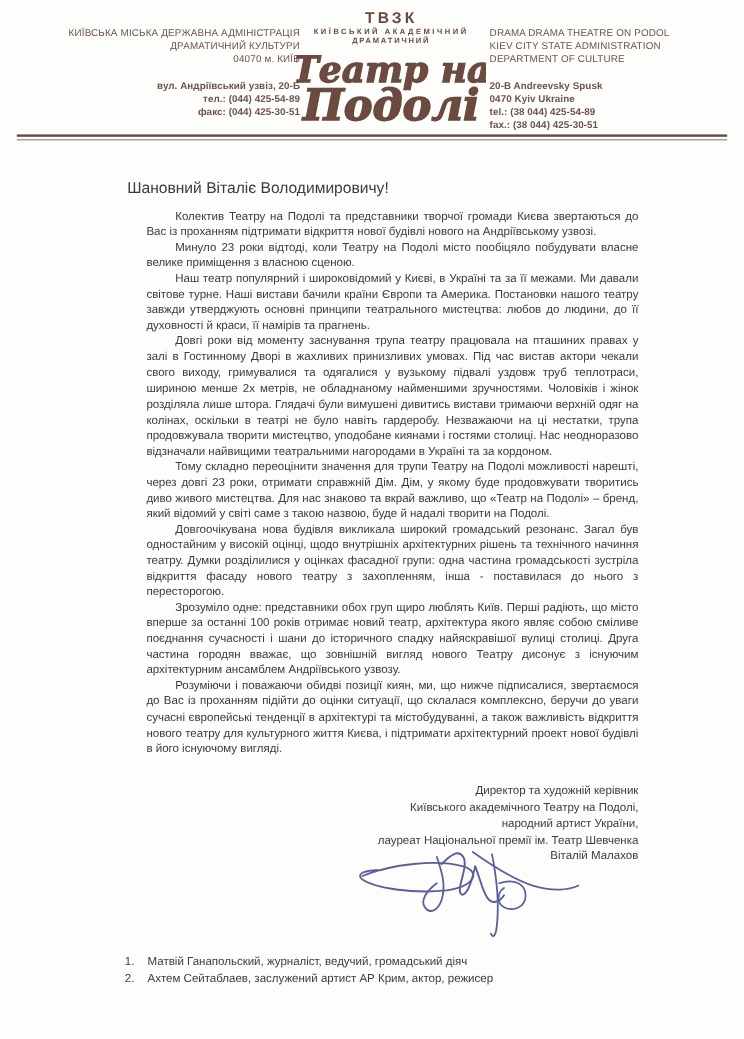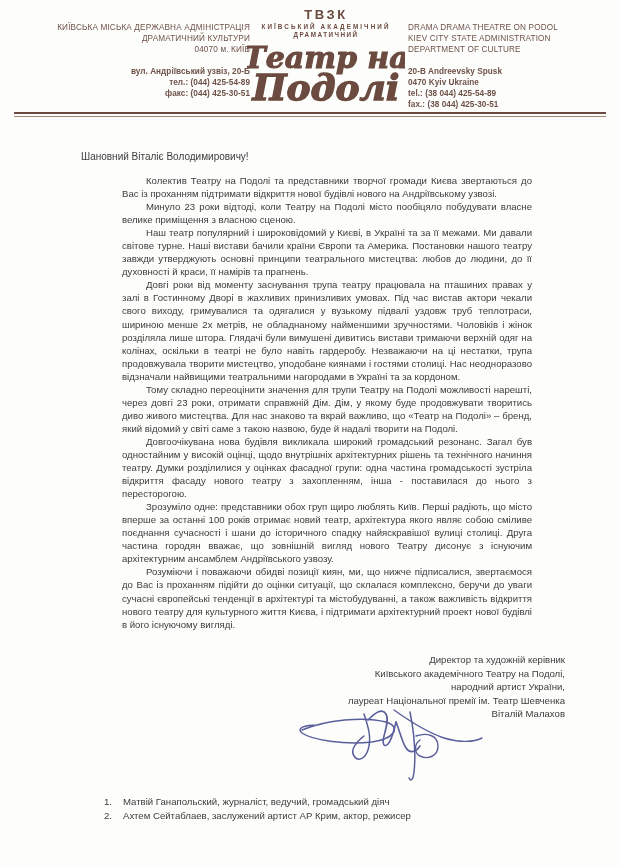--- a/index.html
+++ b/index.html
@@ -129,22 +129,22 @@
 
   
   .body-wrap {
     position: absolute;
     left: 0;
     top: 150px;
     width: 620px;
   }
   .salutation {
     margin: 0 0 11px 0;
-    padding: 0 82px 0 81px;
-    font-size: 10px;
+    padding: 0 82px 0 106px;
+    font-size: 13px;
     line-height: 13px;
     color: #3c3c3c;
   }
   .para {
     margin: 0;
     padding: 0 88px 0 122px;
     font-size: 9.6px;
     line-height: 13.05px;
     text-align: justify;
     text-indent: 24px;
@@ -152,21 +152,21 @@
     -webkit-hyphens: none;
     hyphens: none;
   }
 
   
   .sig-block {
     position: absolute;
     left: 0;
     top: 653px;
     width: 620px;
-    padding-right: 55px;
+    padding-right: 88px;
     box-sizing: border-box;
     text-align: right;
   }
   .sig-line {
     font-size: 9.6px;
     line-height: 13.6px;
     color: #3c3c3c;
   }
   .sig-graphic {
     position: absolute;

